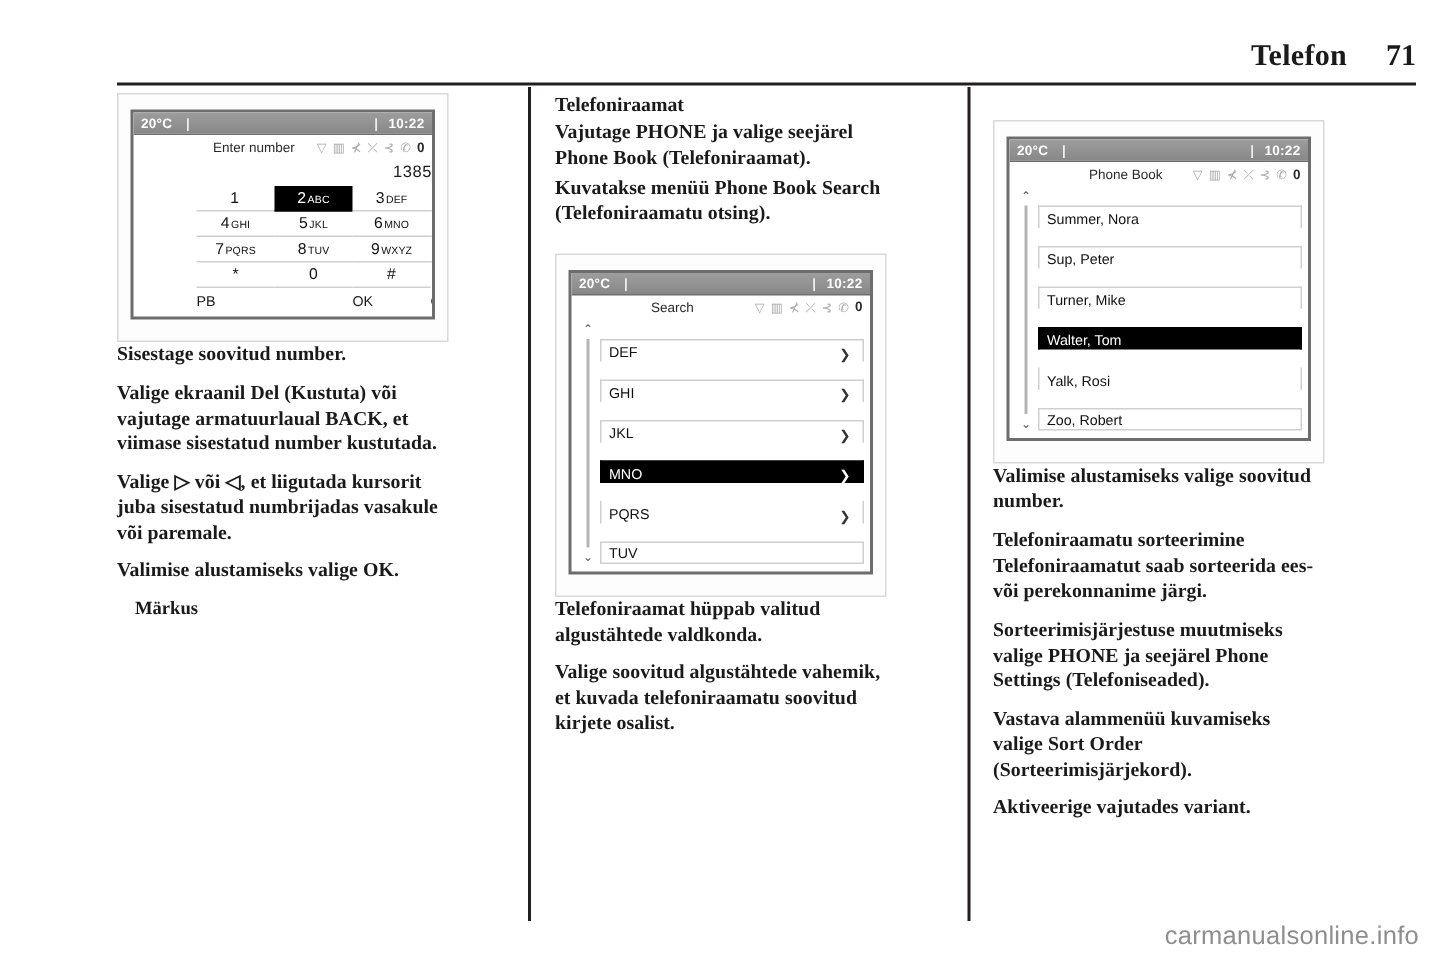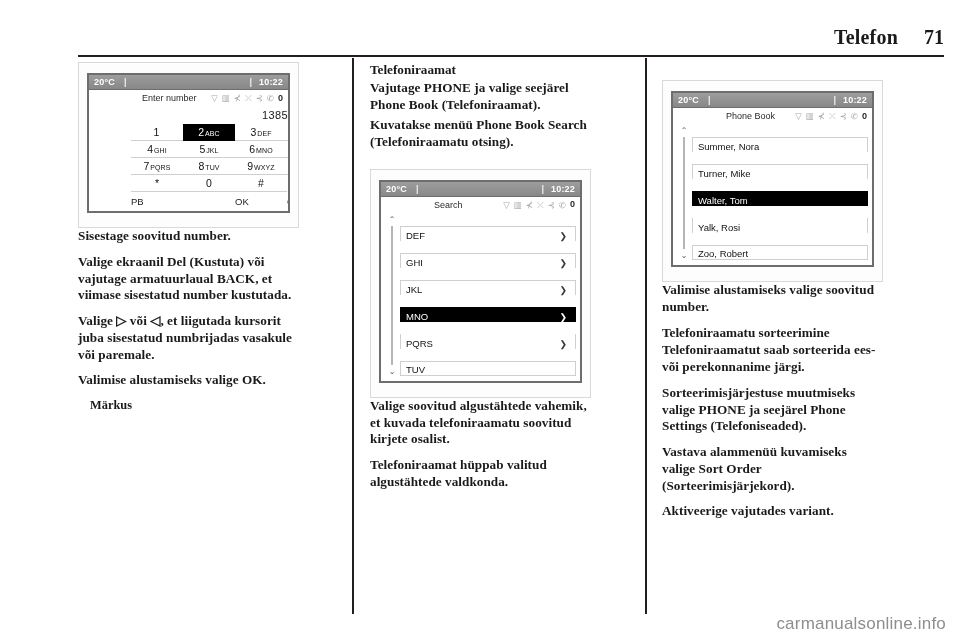--- a/index.html
+++ b/index.html
@@ -334,22 +334,22 @@
             </div>
           <div class="row">
               <span class="lbl">TUV</span>
               <span class="chev"></span>
             </div>
         </div>
       </div>
     </div>
   </div>
 
+  <p class="body">Telefoniraamat hüppab valitud algustähtede valdkonda.</p>
   <p class="body">Valige soovitud algustähtede vahemik, et kuvada telefoniraamatu soovitud kirjete osalist.</p>
-  <p class="body">Telefoniraamat hüppab valitud algustähtede valdkonda.</p>
 </div>
 
 <div class="col col-3">
 
   <div class="shot-outer" style="margin-top:18px;">
     <div class="screen">
       <div class="statusbar">
         <span class="temp">20°C</span>
         <span class="sep">|</span>
         <span class="spacer"></span>
@@ -374,20 +374,23 @@
         <div class="scrollcol">
           <span>⌃</span>
           <span class="bar"></span>
           <span>⌄</span>
         </div>
         <div class="listcol">
           <div class="row">
               <span class="lbl">Summer, Nora</span>
             </div>
           <div class="row">
+              <span class="lbl">Sup, Peter</span>
+            </div>
+          <div class="row">
               <span class="lbl">Turner, Mike</span>
             </div>
           <div class="row sel">
               <span class="lbl">Walter, Tom</span>
             </div>
           <div class="row">
               <span class="lbl">Yalk, Rosi</span>
             </div>
           <div class="row">
               <span class="lbl">Zoo, Robert</span>

